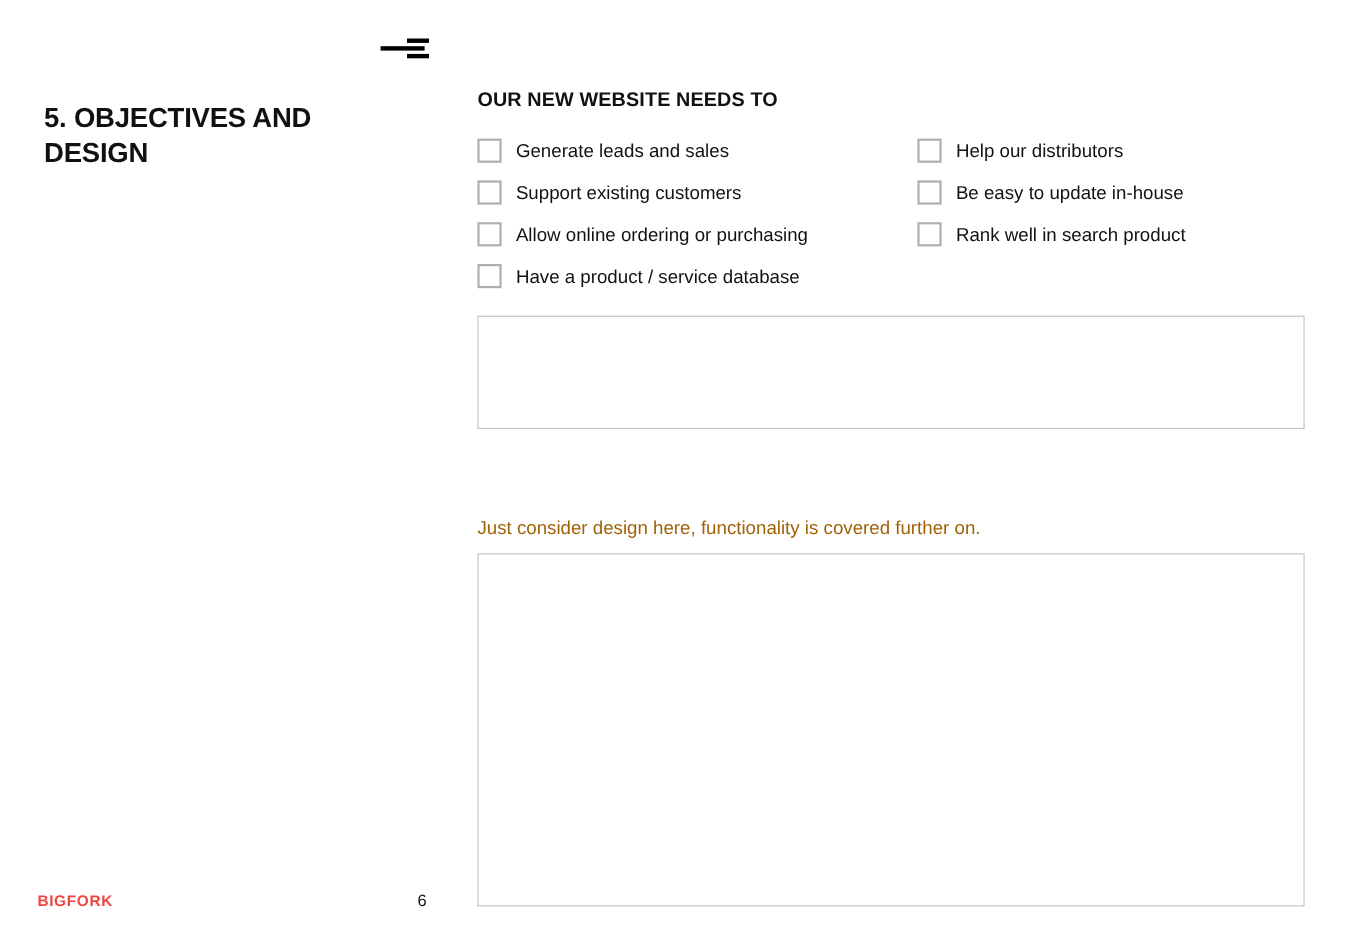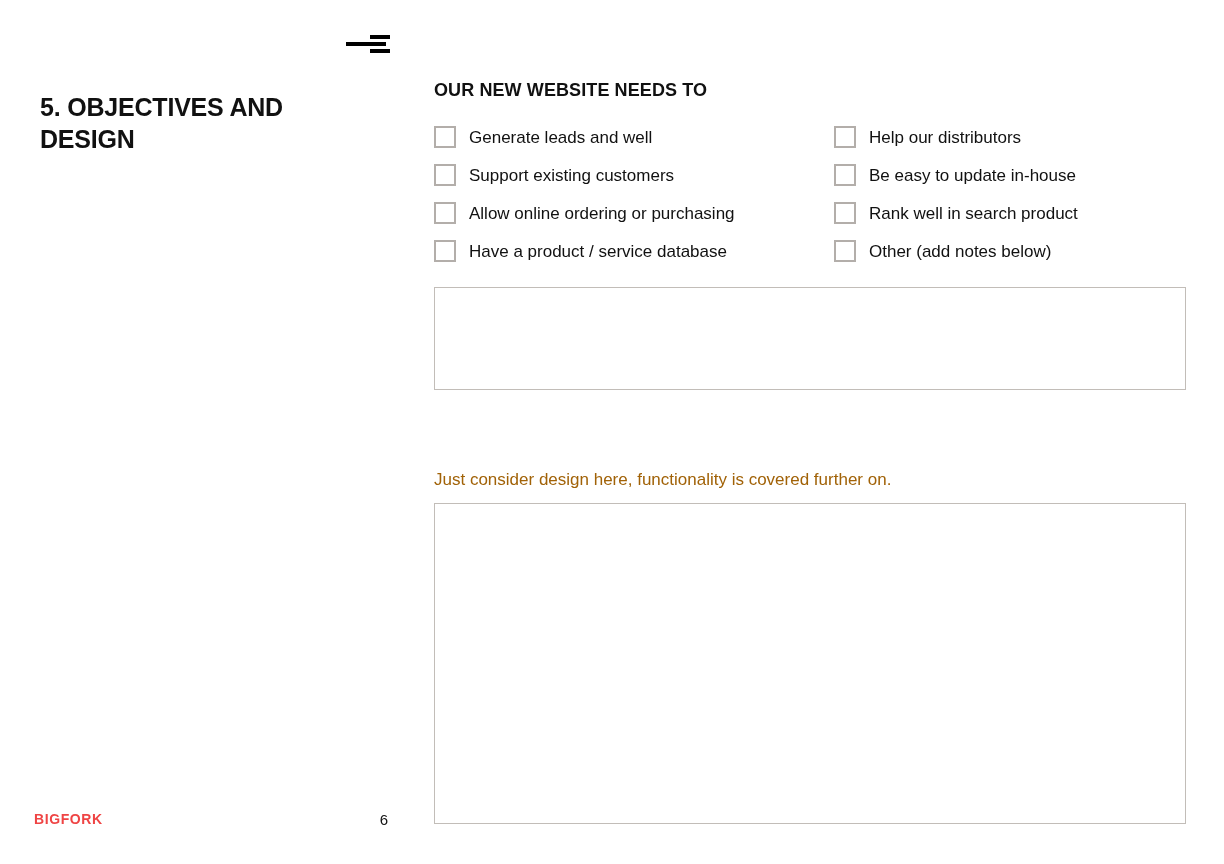--- a/index.html
+++ b/index.html
@@ -189,21 +189,21 @@
 
 <h1 class="section-title">5. OBJECTIVES AND DESIGN</h1>
 
 <div class="content">
 
   <h2 class="block-heading heading-needs">OUR NEW WEBSITE NEEDS TO</h2>
 
   <div class="checkbox-grid">
     <div class="check-row">
       <span class="checkbox"></span>
-      <span class="check-label">Generate leads and well</span>
+      <span class="check-label">Generate leads and sales</span>
     </div>
     <div class="check-row">
       <span class="checkbox"></span>
       <span class="check-label">Help our distributors</span>
     </div>
     <div class="check-row">
       <span class="checkbox"></span>
       <span class="check-label">Support existing customers</span>
     </div>
     <div class="check-row">
@@ -214,24 +214,20 @@
       <span class="checkbox"></span>
       <span class="check-label">Allow online ordering or purchasing</span>
     </div>
     <div class="check-row">
       <span class="checkbox"></span>
       <span class="check-label">Rank well in search product</span>
     </div>
     <div class="check-row">
       <span class="checkbox"></span>
       <span class="check-label">Have a product / service database</span>
-    </div>
-    <div class="check-row">
-      <span class="checkbox"></span>
-      <span class="check-label">Other (add notes below)</span>
     </div>
   </div>
 
   <textarea class="textbox textbox-notes" placeholder="" style=""></textarea>
 
   <p class="block-subheading">Just consider design here, functionality is covered further on.</p>
 
   <textarea class="textbox textbox-requirements" placeholder="" style=""></textarea>
 
 </div>

